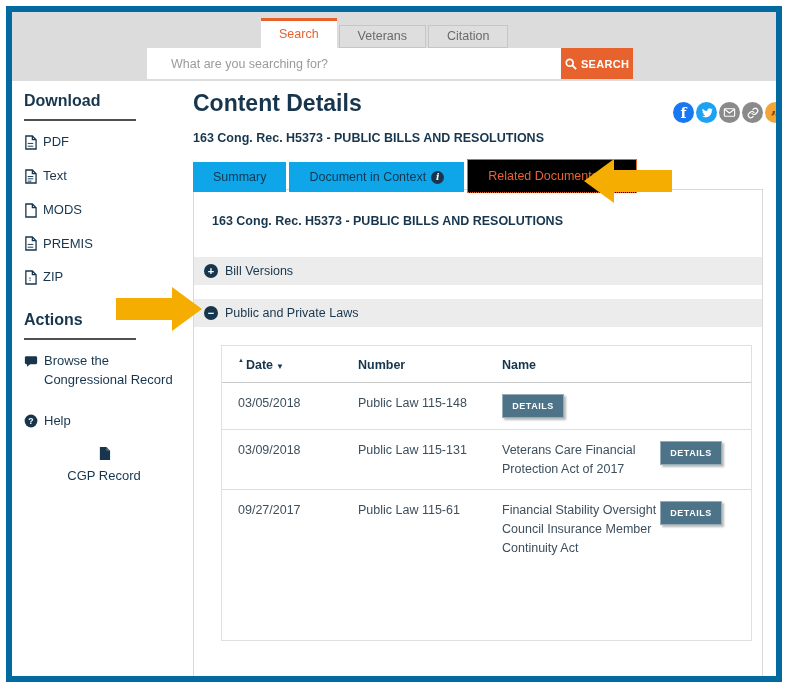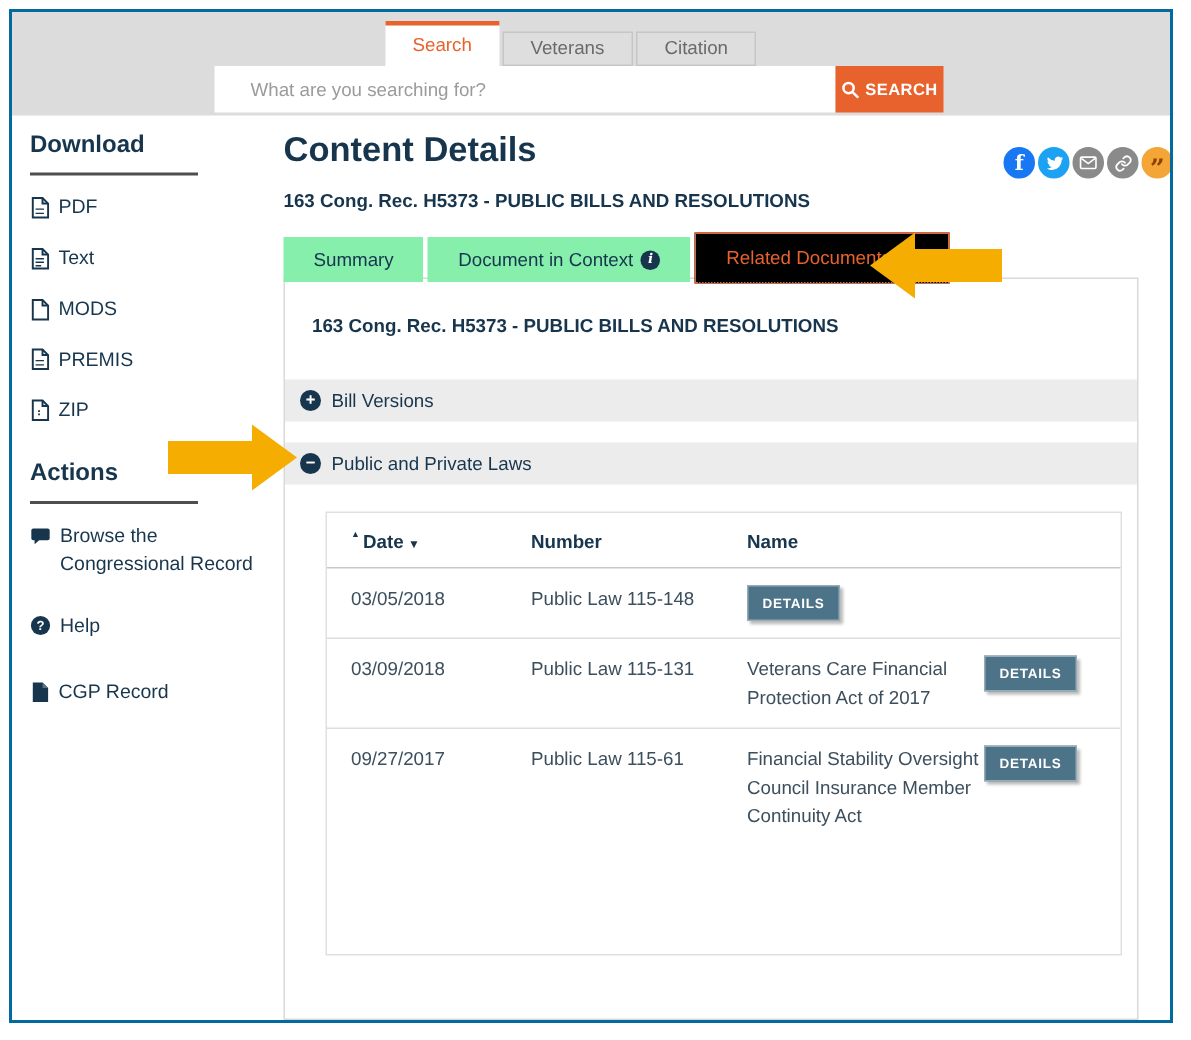--- a/index.html
+++ b/index.html
@@ -1,17 +1,17 @@
 <!DOCTYPE html>
 <html><head>
 <meta charset="utf-8">
 <style>
   * { margin:0; padding:0; box-sizing:border-box; }
   html,body { width:794px; height:693px; background:#fff; font-family:"Liberation Sans", sans-serif; }
-  .frame { position:absolute; left:6px; top:6px; width:776px; height:676px; border:2px solid #0369a1; background:#fff; overflow:hidden; }
+  .frame { position:absolute; left:6px; top:6px; width:776px; height:676px; border:6px solid #0369a1; background:#fff; overflow:hidden; }
 
   
   .topbar { position:absolute; left:0; top:0; width:100%; height:69px; background:#dcdcdc; }
   .top-tabs { position:absolute; left:249px; top:0; height:36px; display:flex; align-items:flex-end; }
   .top-tab { font-size:12.5px; color:#6a6a6a; background:#dedede; border:1px solid #c6c6c6; padding:0 18px; height:23px; line-height:21px; margin-right:2px; cursor:pointer; }
   .top-tab.active { background:#fff; border:none; border-top:3px solid #e8622d; color:#e8622d; height:30px; line-height:27px; }
   .search-row { position:absolute; left:135px; top:36px; height:31px; display:flex; }
   .search-input { width:414px; height:31px; border:none; background:#fff; padding:0 24px; font-size:12.5px; color:#444; font-family:"Liberation Sans",sans-serif; outline:none; }
   .search-input::placeholder { color:#9b9b9b; }
   .search-btn { width:72px; height:31px; background:#e8622d; color:#fff; border:none; font-weight:bold; font-size:11px; display:flex; align-items:center; justify-content:center; gap:4px; cursor:pointer; letter-spacing:.3px; font-family:"Liberation Sans",sans-serif; }
@@ -29,21 +29,21 @@
   .social { position:absolute; left:661px; top:90px; display:flex; gap:2px; }
   .soc { width:21px; height:21px; border-radius:50%; display:flex; align-items:center; justify-content:center; cursor:pointer; }
   .soc-fb { background:#1877f2; color:#fff; font-family:"DejaVu Serif",serif; font-weight:bold; font-size:14px; }
   .soc-tw { background:#1da1f2; }
   .soc-gray { background:#8a8a8a; }
   .soc-quote { background:#f3a536; color:#8d3f00; font-family:"DejaVu Serif",serif; font-weight:bold; font-size:17px; line-height:10px; padding-top:8px; }
   .subtitle { position:absolute; left:181px; top:119px; font-size:12.5px; font-weight:bold; color:#17364e; }
 
   
   .content-tabs { position:absolute; left:181px; top:147px; display:flex; align-items:flex-end; z-index:2; }
-  .ctab { height:30px; background:#86efac; color:#17364e; font-size:12.5px; display:flex; align-items:center; justify-content:center; gap:5px; padding:0 20px; margin-right:3px; cursor:pointer; }
+  .ctab { height:30px; background:#0ea5e9; color:#17364e; font-size:12.5px; display:flex; align-items:center; justify-content:center; gap:5px; padding:0 20px; margin-right:3px; cursor:pointer; }
   .ctab.active { height:34px; background:#000000; color:#e8622d; border:1px solid #e8622d; border-bottom:1px dotted #e8622d; margin-bottom:-1px; }
   .info-dot { width:13px; height:13px; border-radius:50%; background:#17364e; color:#fff; font-size:9px; font-weight:bold; font-family:"DejaVu Serif",serif; display:inline-flex; align-items:center; justify-content:center; font-style:italic; }
   .info-dot.orange { background:#e8622d; }
 
   
   .panel { position:absolute; left:181px; top:177px; width:570px; height:495px; border:1px solid #d9d9d9; background:#fff; }
   .panel-heading { position:absolute; left:18px; top:24px; font-size:12.5px; font-weight:bold; color:#17364e; }
   .accordion { position:absolute; left:0; width:568px; height:28px; background:#ececec; display:flex; align-items:center; gap:7px; padding-left:10px; font-size:12.5px; color:#17364e; cursor:pointer; }
   .acc1 { top:67px; } .acc2 { top:109px; }
   .pm-dot { width:14px; height:14px; border-radius:50%; background:#17364e; color:#fff; display:inline-flex; align-items:center; justify-content:center; font-size:11px; font-weight:bold; line-height:0; }
@@ -140,21 +140,21 @@
           </svg>
         <span>Browse the Congressional Record</span>
       </div>
       <div class="side-item" style="margin-top:22px;">
         <svg width="14" height="14" viewBox="0 0 16 16">
             <circle cx="8" cy="8" r="7.3" fill="#17364e"></circle>
             <text x="8" y="11.5" text-anchor="middle" font-size="10" font-weight="bold" fill="#fff" font-family="Liberation Sans, sans-serif">?</text>
           </svg>
         <span>Help</span>
       </div>
-      <div class="side-item" style="margin-top:25px;">
+      <div class="side-item" style="margin-top:15px;flex-direction:column;">
         <svg width="13" height="15" viewBox="0 0 14 16">
             <path d="M2 1h7l4 4v10H2z" fill="#17364e"></path>
             <path d="M9 1v4h4z" fill="#5a7286"></path>
           </svg>
         <span>CGP Record</span>
       </div>
     </div>
   </div>
 
   <div class="main-title">Content Details</div>

